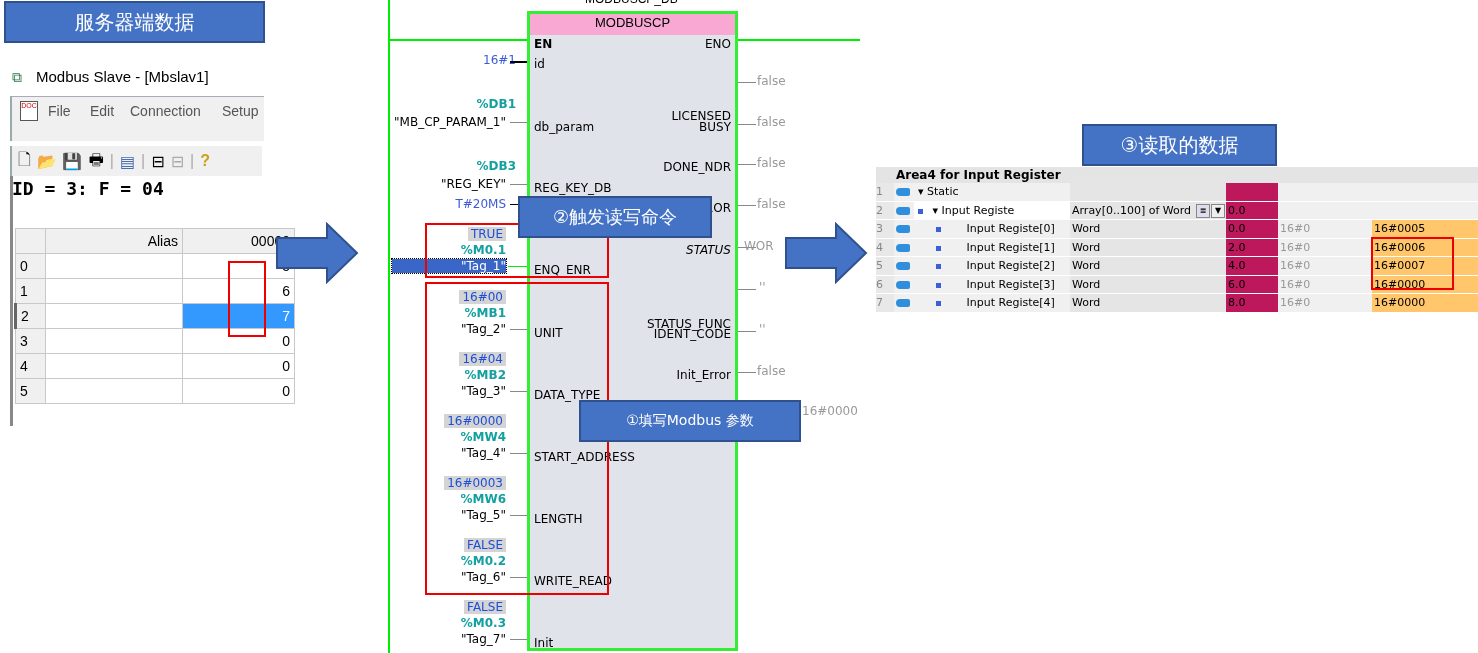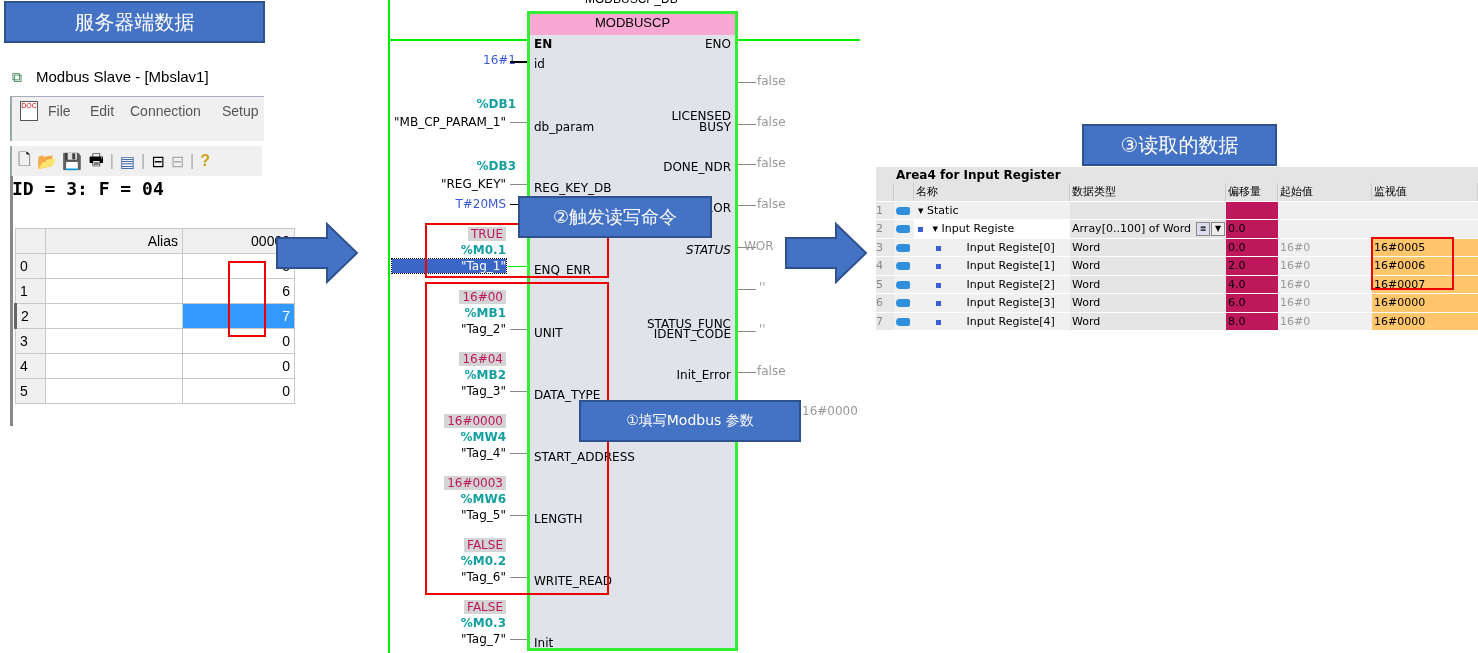--- a/index.html
+++ b/index.html
@@ -29,21 +29,21 @@
   .rail { position:absolute; background:#00ee00; }
   .fb { position:absolute; left:527px; top:11px; width:211px; height:640px; background:#e1e3eb; border:3px solid #33ee33; box-sizing:border-box; }
   .fb-head { position:absolute; left:0; top:0; width:100%; height:21px; background:#f9a8d4; text-align:center; font-weight:normal; font-size:13px; line-height:18px; color:#000; }
   .pin { position:absolute; font-size:12px; color:#000; font-family:"DejaVu Sans", sans-serif; }
   .pin.in { left:4px; }
   .pin.out { right:4px; text-align:right; }
   .inst { position:absolute; left:585px; top:-8px; font-size:12px; color:#000; }
   .opnd { position:absolute; font-size:12px; text-align:right; font-family:"DejaVu Sans", sans-serif; }
   .opnd.tag { color:#000; }
   .opnd.addr { color:#14a0a0; font-weight:bold; }
-  .opnd.val { background:#d4d4d4; padding:0 3px; color:#be185d;margin-left:32px; }
+  .opnd.val { background:#d4d4d4; padding:0 3px; color:#1d4ed8;margin-left:32px; }
   .opnd.const { color:#3c5ad6; }
   .wire { position:absolute; height:1px; background:#888; }
   .outval { position:absolute; font-size:12px; color:#999; font-family:"DejaVu Sans", sans-serif; }
   .redbox { position:absolute; border:2px solid #ee0000; box-sizing:border-box; }
   
   .tbl { position:absolute; left:876px; top:167px; width:602px; font-size:11px; font-family:"DejaVu Sans", sans-serif; }
   .tbl-title { height:16px; background:#e4e4e4; font-weight:bold; font-size:12px; padding-left:20px; line-height:16px; }
   .trow { position:relative; height:17.5px; border-bottom:1px solid #fff; }
   .trow > div { position:absolute; top:0; height:100%; line-height:17px; box-sizing:border-box; white-space:nowrap; }
   .c-num { left:0; width:18px; background:#e8e8e8; color:#888; }
@@ -249,29 +249,20 @@
 <svg class="arrow" style="left:784px; top:222px;" width="84" height="62" viewBox="0 0 84 62">
   <polygon points="2,16 52,16 52,2 82,31 52,60 52,46 2,46" fill="#4472c4" stroke="#2f528f" stroke-width="2"></polygon>
 </svg>
 
 <div class="callout" style="left:1082px; top:124px; width:195px; height:42px; font-size:20px;">
   <span>③读取的数据</span>
 </div>
 
 <div class="tbl">
   <div class="tbl-title">Area4 for Input  Register</div>
-  <div class="trow hdr">
-    <div class="c-num"></div>
-    <div class="c-ico"></div>
-    <div class="c-name" style="padding-left:2px;">名称</div>
-    <div class="c-type">数据类型</div>
-    <div class="c-off">偏移量</div>
-    <div class="c-start" style="color:#000;">起始值</div>
-    <div class="c-mon">监视值</div>
-  </div>
 
   <div class="trow">
     <div class="c-num">1</div>
     <div class="c-ico"><span class="db-icon"></span></div>
     <div class="c-name"><span style="margin-left:4px;">▾</span> <span>Static</span></div>
     <div class="c-type"></div>
     <div class="c-off"></div>
     <div class="c-start"></div>
     <div class="c-mon"></div>
   </div>

